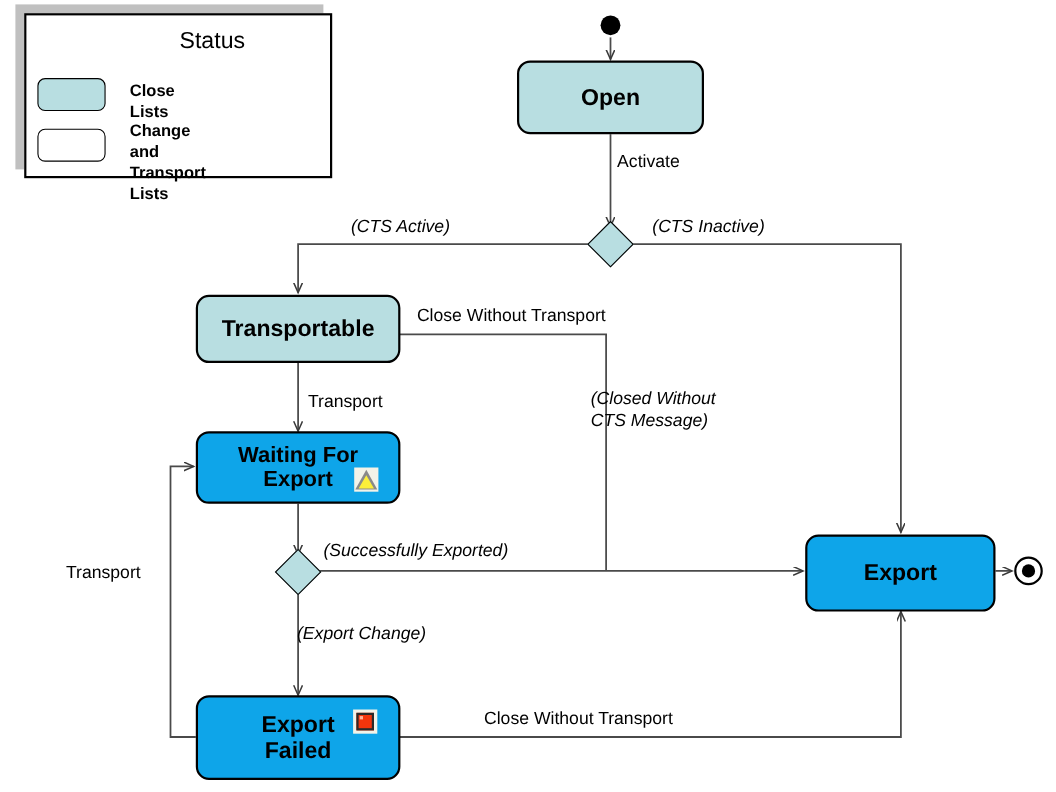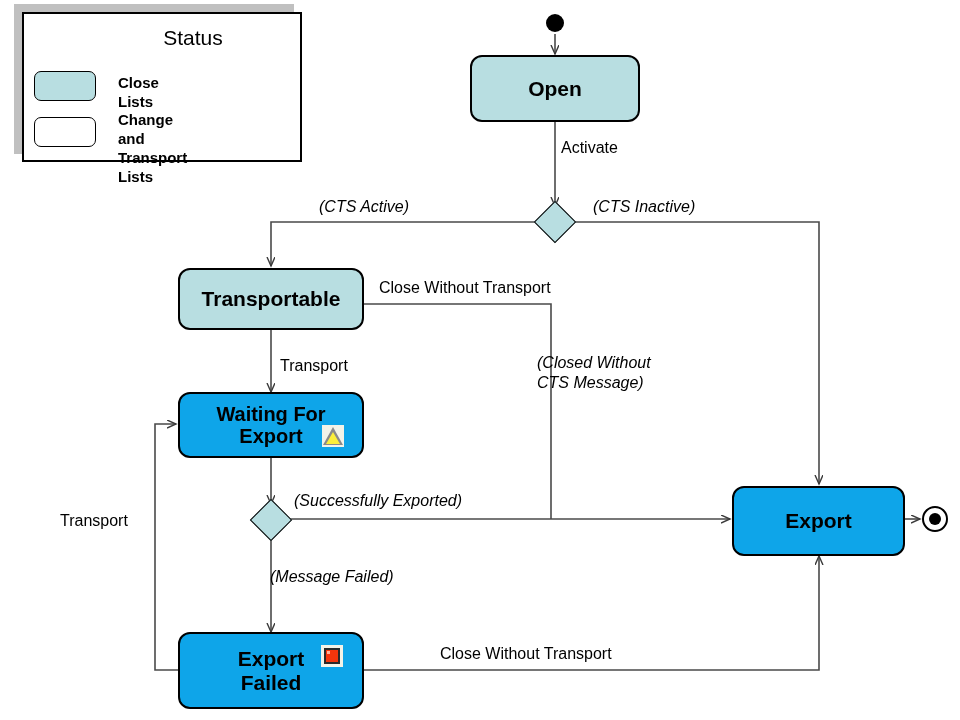--- a/index.html
+++ b/index.html
@@ -265,19 +265,19 @@
 
   <div class="edge-label" style="left:379px; top:278px;">Close Without Transport</div>
 
   <div class="edge-label italic" style="left:537px; top:353px;">(Closed Without
 CTS Message)</div>
 
   <div class="edge-label" style="left:280px; top:356px;">Transport</div>
 
   <div class="edge-label italic" style="left:294px; top:491px;">(Successfully Exported)</div>
 
-  <div class="edge-label italic" style="left:270px; top:567px;">(Message Failed)</div>
+  <div class="edge-label italic" style="left:270px; top:567px;">(Export Change)</div>
 
   <div class="edge-label" style="left:60px; top:511px;">Transport</div>
 
   <div class="edge-label" style="left:440px; top:644px;">Close Without Transport</div>
 
 </div>
 
 </body></html>

